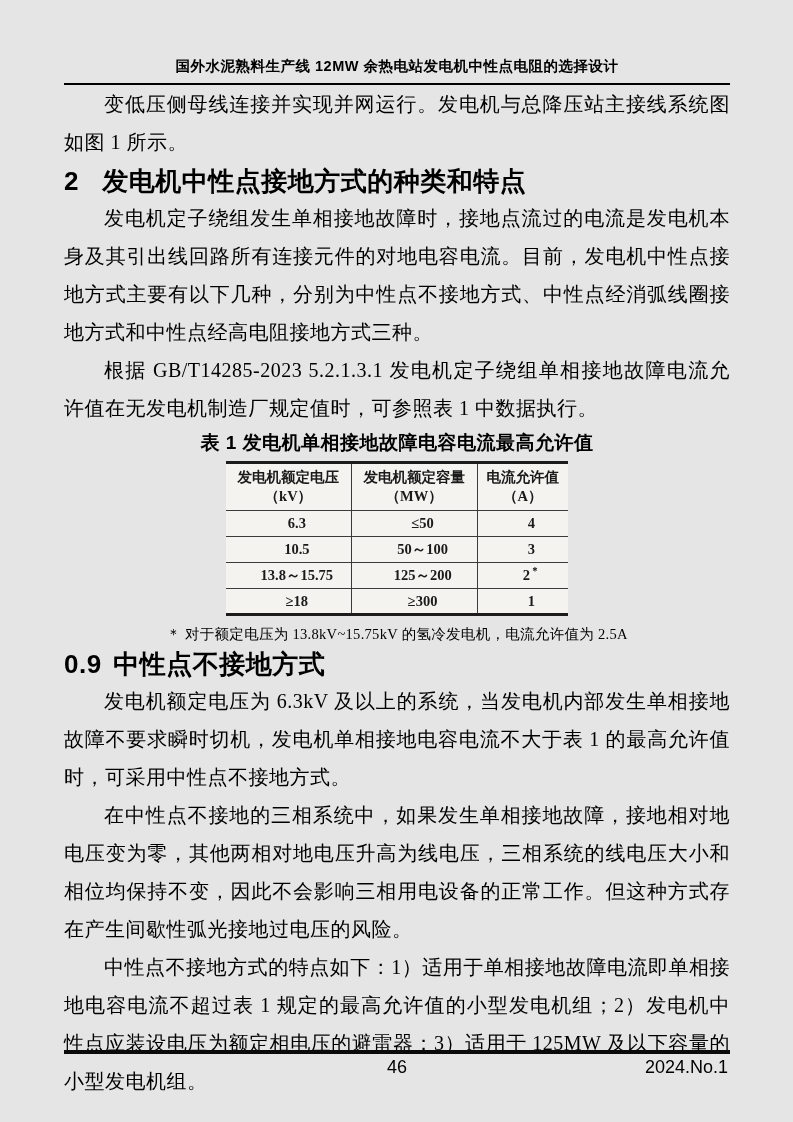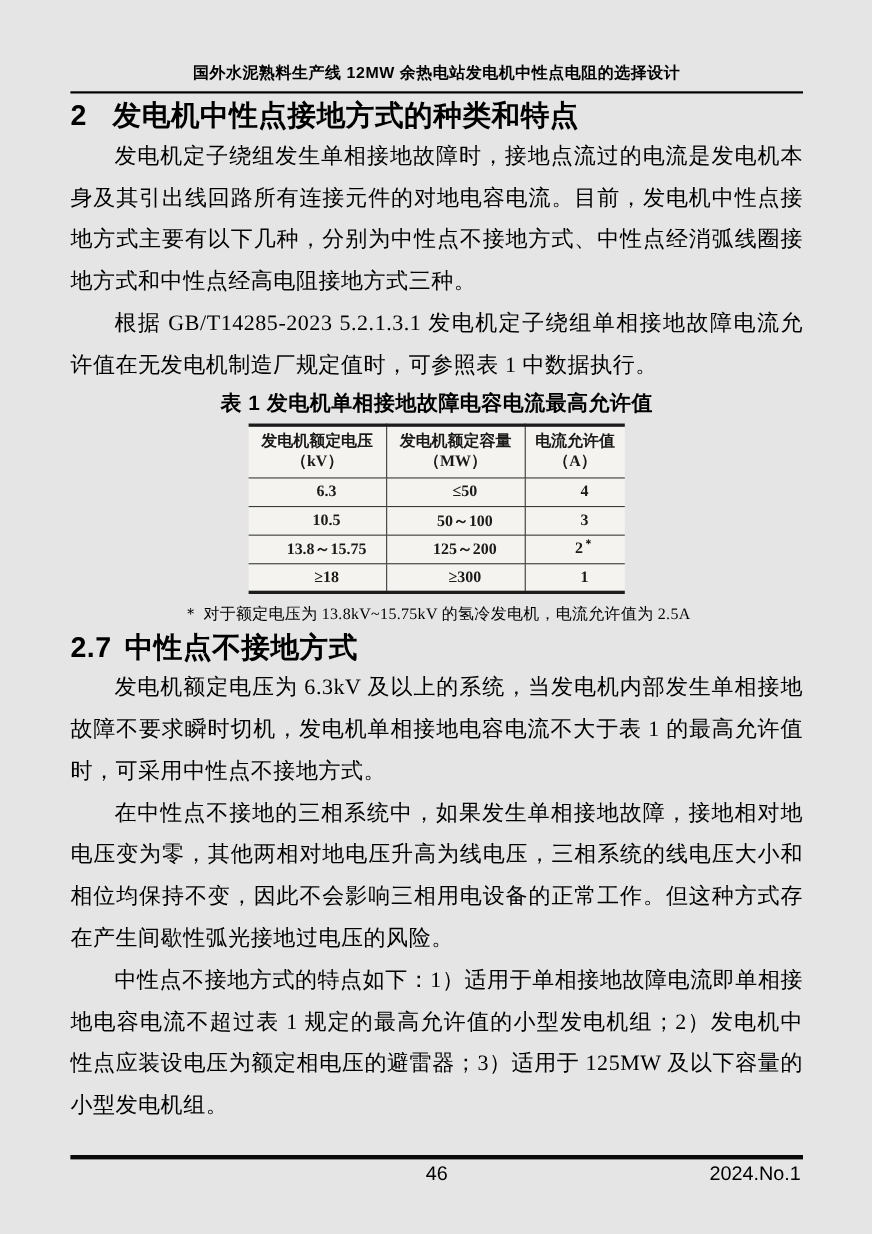--- a/index.html
+++ b/index.html
@@ -112,20 +112,21 @@
   }
 </style>
 </head>
 <body>
 
 <div class="page">
   <div class="content">
 
     <div class="running-header">国外水泥熟料生产线 12MW 余热电站发电机中性点电阻的选择设计</div>
 
+    <p class="body-p">变低压侧母线连接并实现并网运行。发电机与总降压站主接线系统图如图 1 所示。</p>
 
     <h2 class="sec-heading">
       <span class="sec-num">2</span><span>发电机中性点接地方式的种类和特点</span>
     </h2>
 
     <p class="body-p">发电机定子绕组发生单相接地故障时，接地点流过的电流是发电机本身及其引出线回路所有连接元件的对地电容电流。目前，发电机中性点接地方式主要有以下几种，分别为中性点不接地方式、中性点经消弧线圈接地方式和中性点经高电阻接地方式三种。</p>
     <p class="body-p">根据 GB/T14285-2023 5.2.1.3.1 发电机定子绕组单相接地故障电流允许值在无发电机制造厂规定值时，可参照表 1 中数据执行。</p>
 
     <div class="table-caption">表 1  发电机单相接地故障电容电流最高允许值</div>
 
@@ -168,21 +169,21 @@
             <td>≥300</td>
             <td>1</td>
           </tr>
         </tbody>
       </table>
     </div>
 
     <div class="footnote">＊ 对于额定电压为 13.8kV~15.75kV 的氢冷发电机，电流允许值为 2.5A</div>
 
     <h3 class="sec-heading sub">
-      <span class="sec-num">2.7</span><span>中性点不接地方式</span>
+      <span class="sec-num">0.9</span><span>中性点不接地方式</span>
     </h3>
 
     <p class="body-p">发电机额定电压为 6.3kV 及以上的系统，当发电机内部发生单相接地故障不要求瞬时切机，发电机单相接地电容电流不大于表 1 的最高允许值时，可采用中性点不接地方式。</p>
     <p class="body-p">在中性点不接地的三相系统中，如果发生单相接地故障，接地相对地电压变为零，其他两相对地电压升高为线电压，三相系统的线电压大小和相位均保持不变，因此不会影响三相用电设备的正常工作。但这种方式存在产生间歇性弧光接地过电压的风险。</p>
     <p class="body-p">中性点不接地方式的特点如下：1）适用于单相接地故障电流即单相接地电容电流不超过表 1 规定的最高允许值的小型发电机组；2）发电机中性点应装设电压为额定相电压的避雷器；3）适用于 125MW 及以下容量的小型发电机组。</p>
 
   </div>
 
   <div class="page-footer">
     <span class="page-num">46</span>

